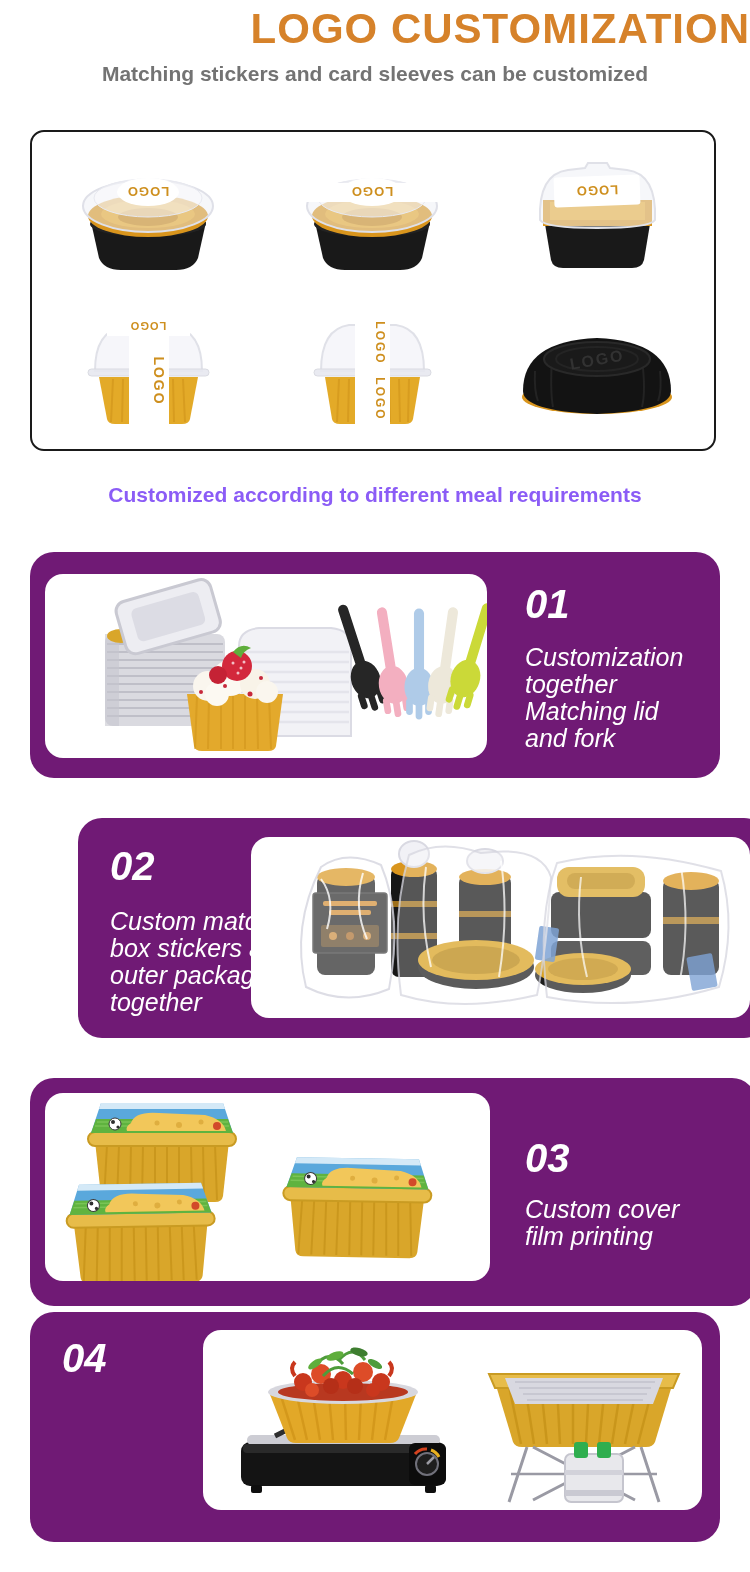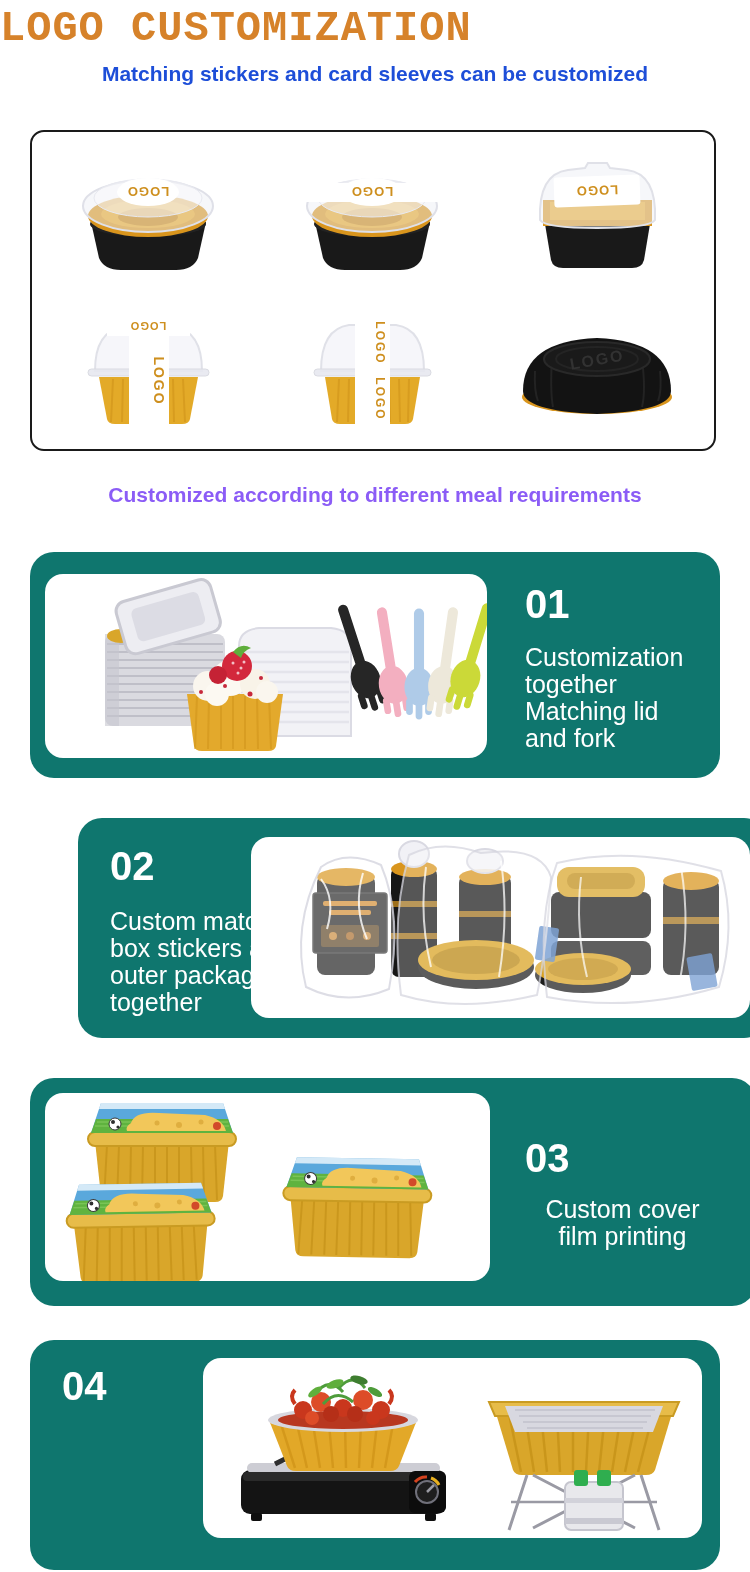--- a/index.html
+++ b/index.html
@@ -1,50 +1,50 @@
 <!DOCTYPE html>
 <html><head>
 <meta charset="utf-8">
 <style>
   html,body{margin:0;padding:0;background:#fff;}
   .page{position:relative;width:750px;height:1572px;background:#fff;overflow:hidden;
         font-family:"Liberation Sans",sans-serif;}
 
   
-  .title{position:absolute;top:5px;left:0;width:750px;margin:0;text-align:left;
-         font-size:42px;font-weight:bold;letter-spacing:1px;color:#D6822A;font-family:Liberation Mono, monospace;}
+  .title{position:absolute;top:5px;left:0;width:750px;margin:0;text-align:right;
+         font-size:42px;font-weight:bold;letter-spacing:1px;color:#D6822A;}
   .subtitle{position:absolute;top:62px;left:0;width:750px;margin:0;text-align:center;
-            font-size:21px;font-weight:bold;color:#1d4ed8;}
+            font-size:21px;font-weight:bold;color:#737373;}
   .section-heading{position:absolute;top:483px;left:0;width:750px;margin:0;text-align:center;
                    font-size:21px;font-weight:bold;color:#8b5cf6;}
 
   
   .products-box{position:absolute;top:130px;left:30px;width:686px;height:321px;box-sizing:border-box;
                 background:#fff;border:2px solid #1A1A1A;border-radius:14px;
                 display:grid;grid-template-columns:1fr 1fr 1fr;grid-template-rows:1fr 1fr;
                 align-items:center;justify-items:center;padding:8px 4px;}
   .pcell{width:215px;height:150px;display:flex;align-items:center;justify-content:center;}
 
   
-  .card{position:absolute;left:30px;width:690px;background:#0f766e;border-radius:24px;}
+  .card{position:absolute;left:30px;width:690px;background:#701a75;border-radius:24px;font-style:italic;}
   .card1{top:552px;height:226px;}
   .card2{top:818px;height:220px;margin-left:48px;}
   .card3{top:1078px;height:228px;padding-left:36px;}
-  .card4{top:1340px;height:230px;}
+  .card4{top:1312px;height:230px;}
   .img-box{position:absolute;background:#fff;border-radius:18px;overflow:hidden;
            display:flex;align-items:center;justify-content:center;}
   .card1 .img-box{left:15px;top:22px;width:442px;height:184px;}
   .card2 .img-box{left:173px;top:19px;width:499px;height:181px;}
   .card3 .img-box{left:15px;top:15px;width:445px;height:188px;}
   .card4 .img-box{left:173px;top:18px;width:499px;height:180px;}
   .num{position:absolute;color:#fff;font-size:40px;font-weight:bold;line-height:1;}
   .desc{position:absolute;color:#fff;font-size:25px;line-height:27px;white-space:pre-line;}
   .card1 .num{left:495px;top:32px;}   .card1 .desc{left:495px;top:92px;width:195px;}
   .card2 .num{left:32px;top:28px;}    .card2 .desc{left:32px;top:90px;width:200px;}
-  .card3 .num{left:495px;top:60px;}   .card3 .desc{left:495px;top:118px;width:195px;text-align:center;}
+  .card3 .num{left:495px;top:60px;}   .card3 .desc{left:495px;top:118px;width:195px;}
   .card4 .num{left:32px;top:26px;}    .card4 .desc{left:32px;top:86px;width:205px;}
 
   svg text{font-family:"Liberation Sans",sans-serif;}
 </style>
 </head>
 <body>
 
 <div class="page">
 
   <h1 class="title">LOGO CUSTOMIZATION</h1>

